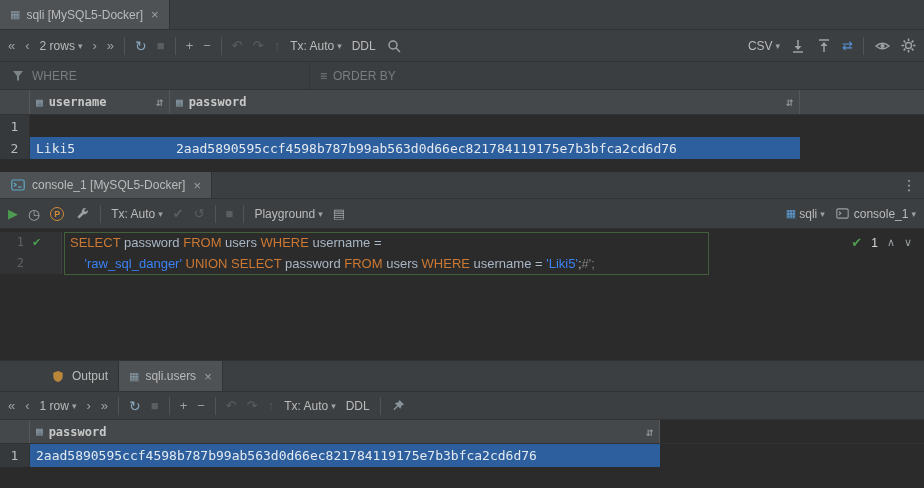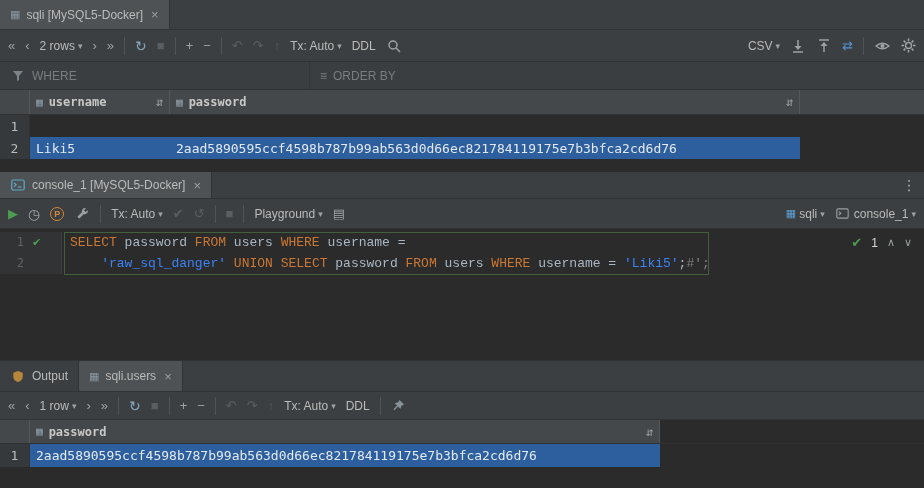--- a/index.html
+++ b/index.html
@@ -9,21 +9,21 @@
     background:#2b2b2b; color:#bbbbbb;
     font-family:"Liberation Sans", sans-serif; font-size:12px;
   }
   .mono { font-family:"DejaVu Sans Mono", monospace; }
   .app { width:924px; height:488px; display:flex; flex-direction:column; }
 
   
   .tabbar { background:#3c3f41; border-bottom:1px solid #323232; display:flex; align-items:stretch; flex:0 0 auto; position:relative; }
   .tabbar.h30 { height:30px; }
   .tabbar.h27 { height:27px;gap:28px; }
-  .tabbar.h32 { height:32px; border-top:1px solid #323232; }
+  .tabbar.h32 { height:32px; border-top:1px solid #323232;padding-left:40px; }
   .tab { display:flex; align-items:center; gap:6px; padding:0 10px; border-right:1px solid #323232; color:#bbbbbb; cursor:default; }
   .tab.active { background:#4e5254; }
   .tab .close { color:#9aa0a3; font-size:13px; margin-left:2px; }
   .kebab { margin-left:auto; align-self:center; padding:0 8px; color:#afb1b3; font-size:14px; }
 
   
   .toolbar { background:#3c3f41; border-bottom:1px solid #323232; display:flex; align-items:center; flex:0 0 auto; padding:0 8px; gap:10px; }
   .toolbar.h32 { height:32px; }
   .toolbar.h30 { height:30px; }
   .toolbar.h28 { height:28px; }
@@ -59,21 +59,21 @@
   .grow.sel .gcell.data { background:#2d5f9e; color:#e3e9ef;text-align:center; }
   .grid-ico { color:#8798a4; font-size:11px; }
 
   
   .gap-dark { background:#2b2b2b; flex:0 0 auto; }
   .editor { position:relative; background:#2b2b2b; flex:0 0 auto; padding-top:3px; font-size:13px; }
   .edline { display:flex; height:21px; line-height:21px; }
   .gut { width:62px; flex:0 0 auto; display:flex; align-items:center; background:#313335; border-right:1px solid #3c3f41; }
   .lnum { width:24px; text-align:right; color:#606366; font-family:"DejaVu Sans Mono", monospace; font-size:12px; }
   .gcheck { margin-left:8px; color:#4d9c51; font-size:11px; }
-  .code { font-family:Liberation Mono, monospace; white-space:pre; padding-left:8px; color:#a9b7c6;text-align:center; }
+  .code { font-family:Liberation Sans, sans-serif; white-space:pre; padding-left:8px; color:#a9b7c6;text-align:center; }
   .kw { color:#cc7832; }
   .idt { color:#a9b7c6; }
   .str { color:#3b82f6; }
   .cmt { color:#808080; }
   .exec-border { position:absolute; left:64px; top:3px; width:645px; height:43px; border:1px solid rgba(85,140,75,0.55); pointer-events:none; }
   .ed-controls { position:absolute; right:12px; top:6px; display:flex; align-items:center; gap:9px; }
   .ed-controls .cnt { color:#d8d8d8; font-size:12px; }
   .ed-controls .nav { color:#9aa0a3; font-size:11px; }
 
   .p-badge { width:14px; height:14px; border:1.5px solid #d08a3a; border-radius:50%; color:#d08a3a; font-size:9px; font-weight:bold; display:inline-flex; align-items:center; justify-content:center; }

